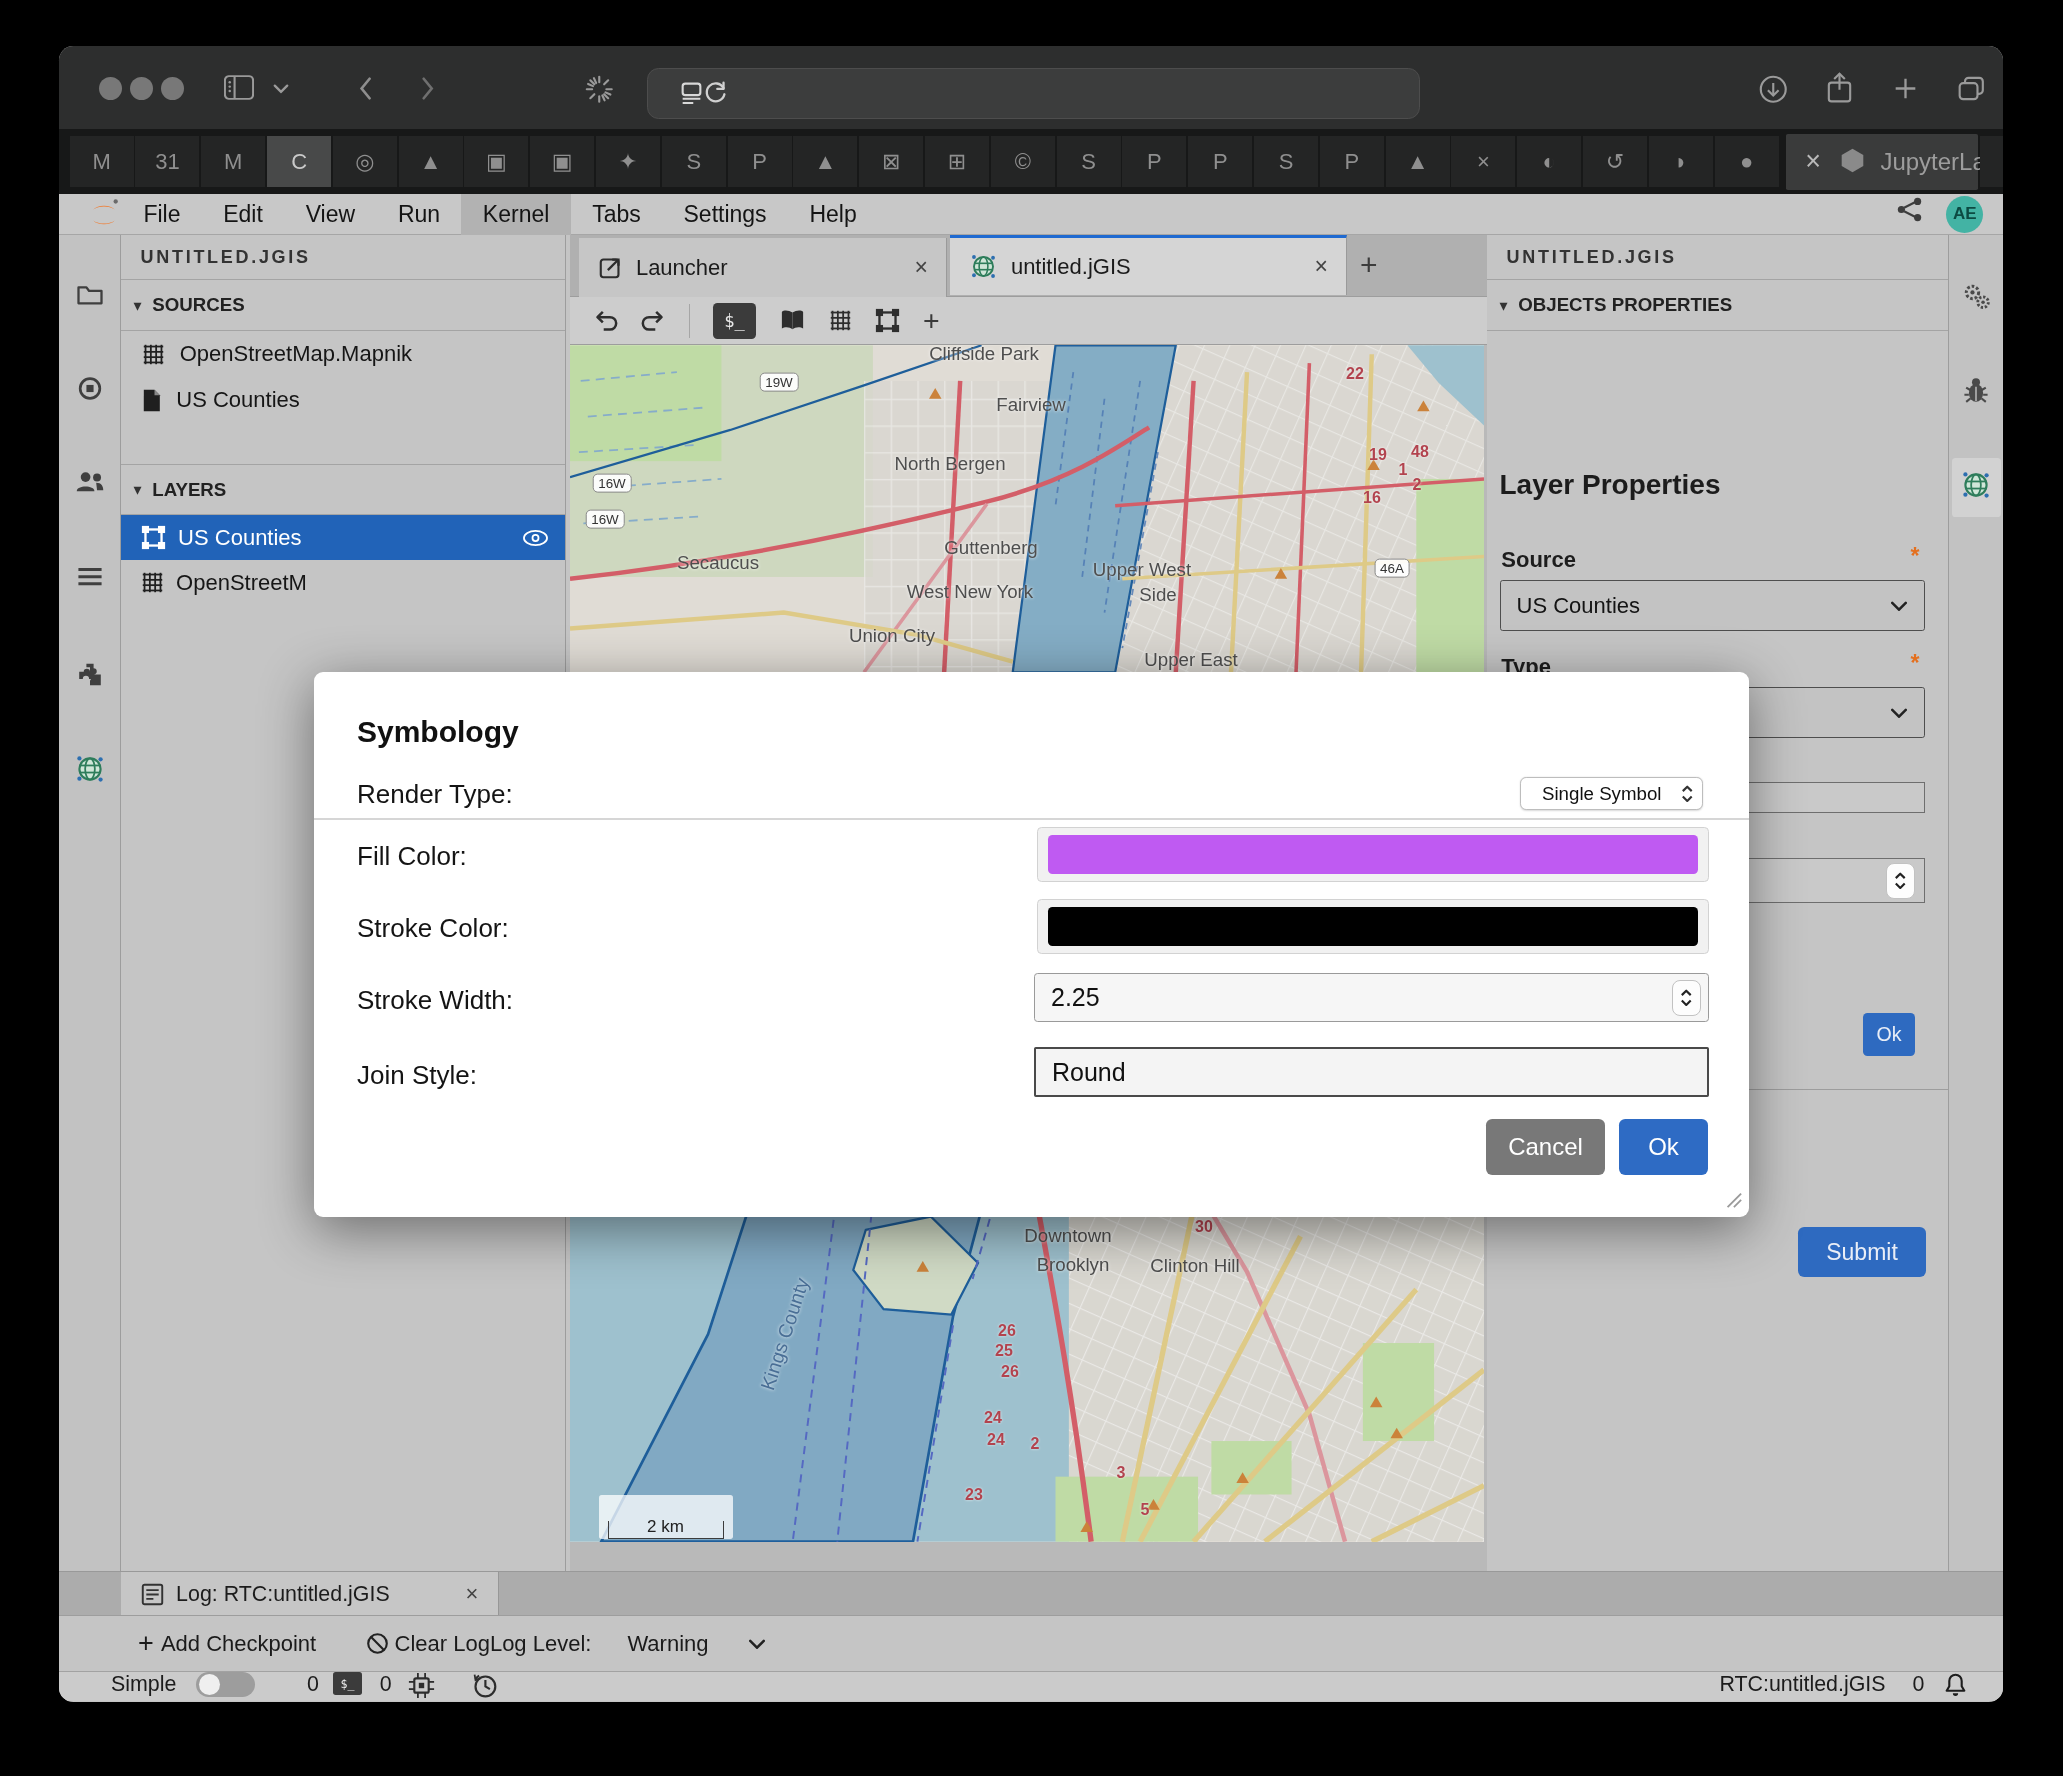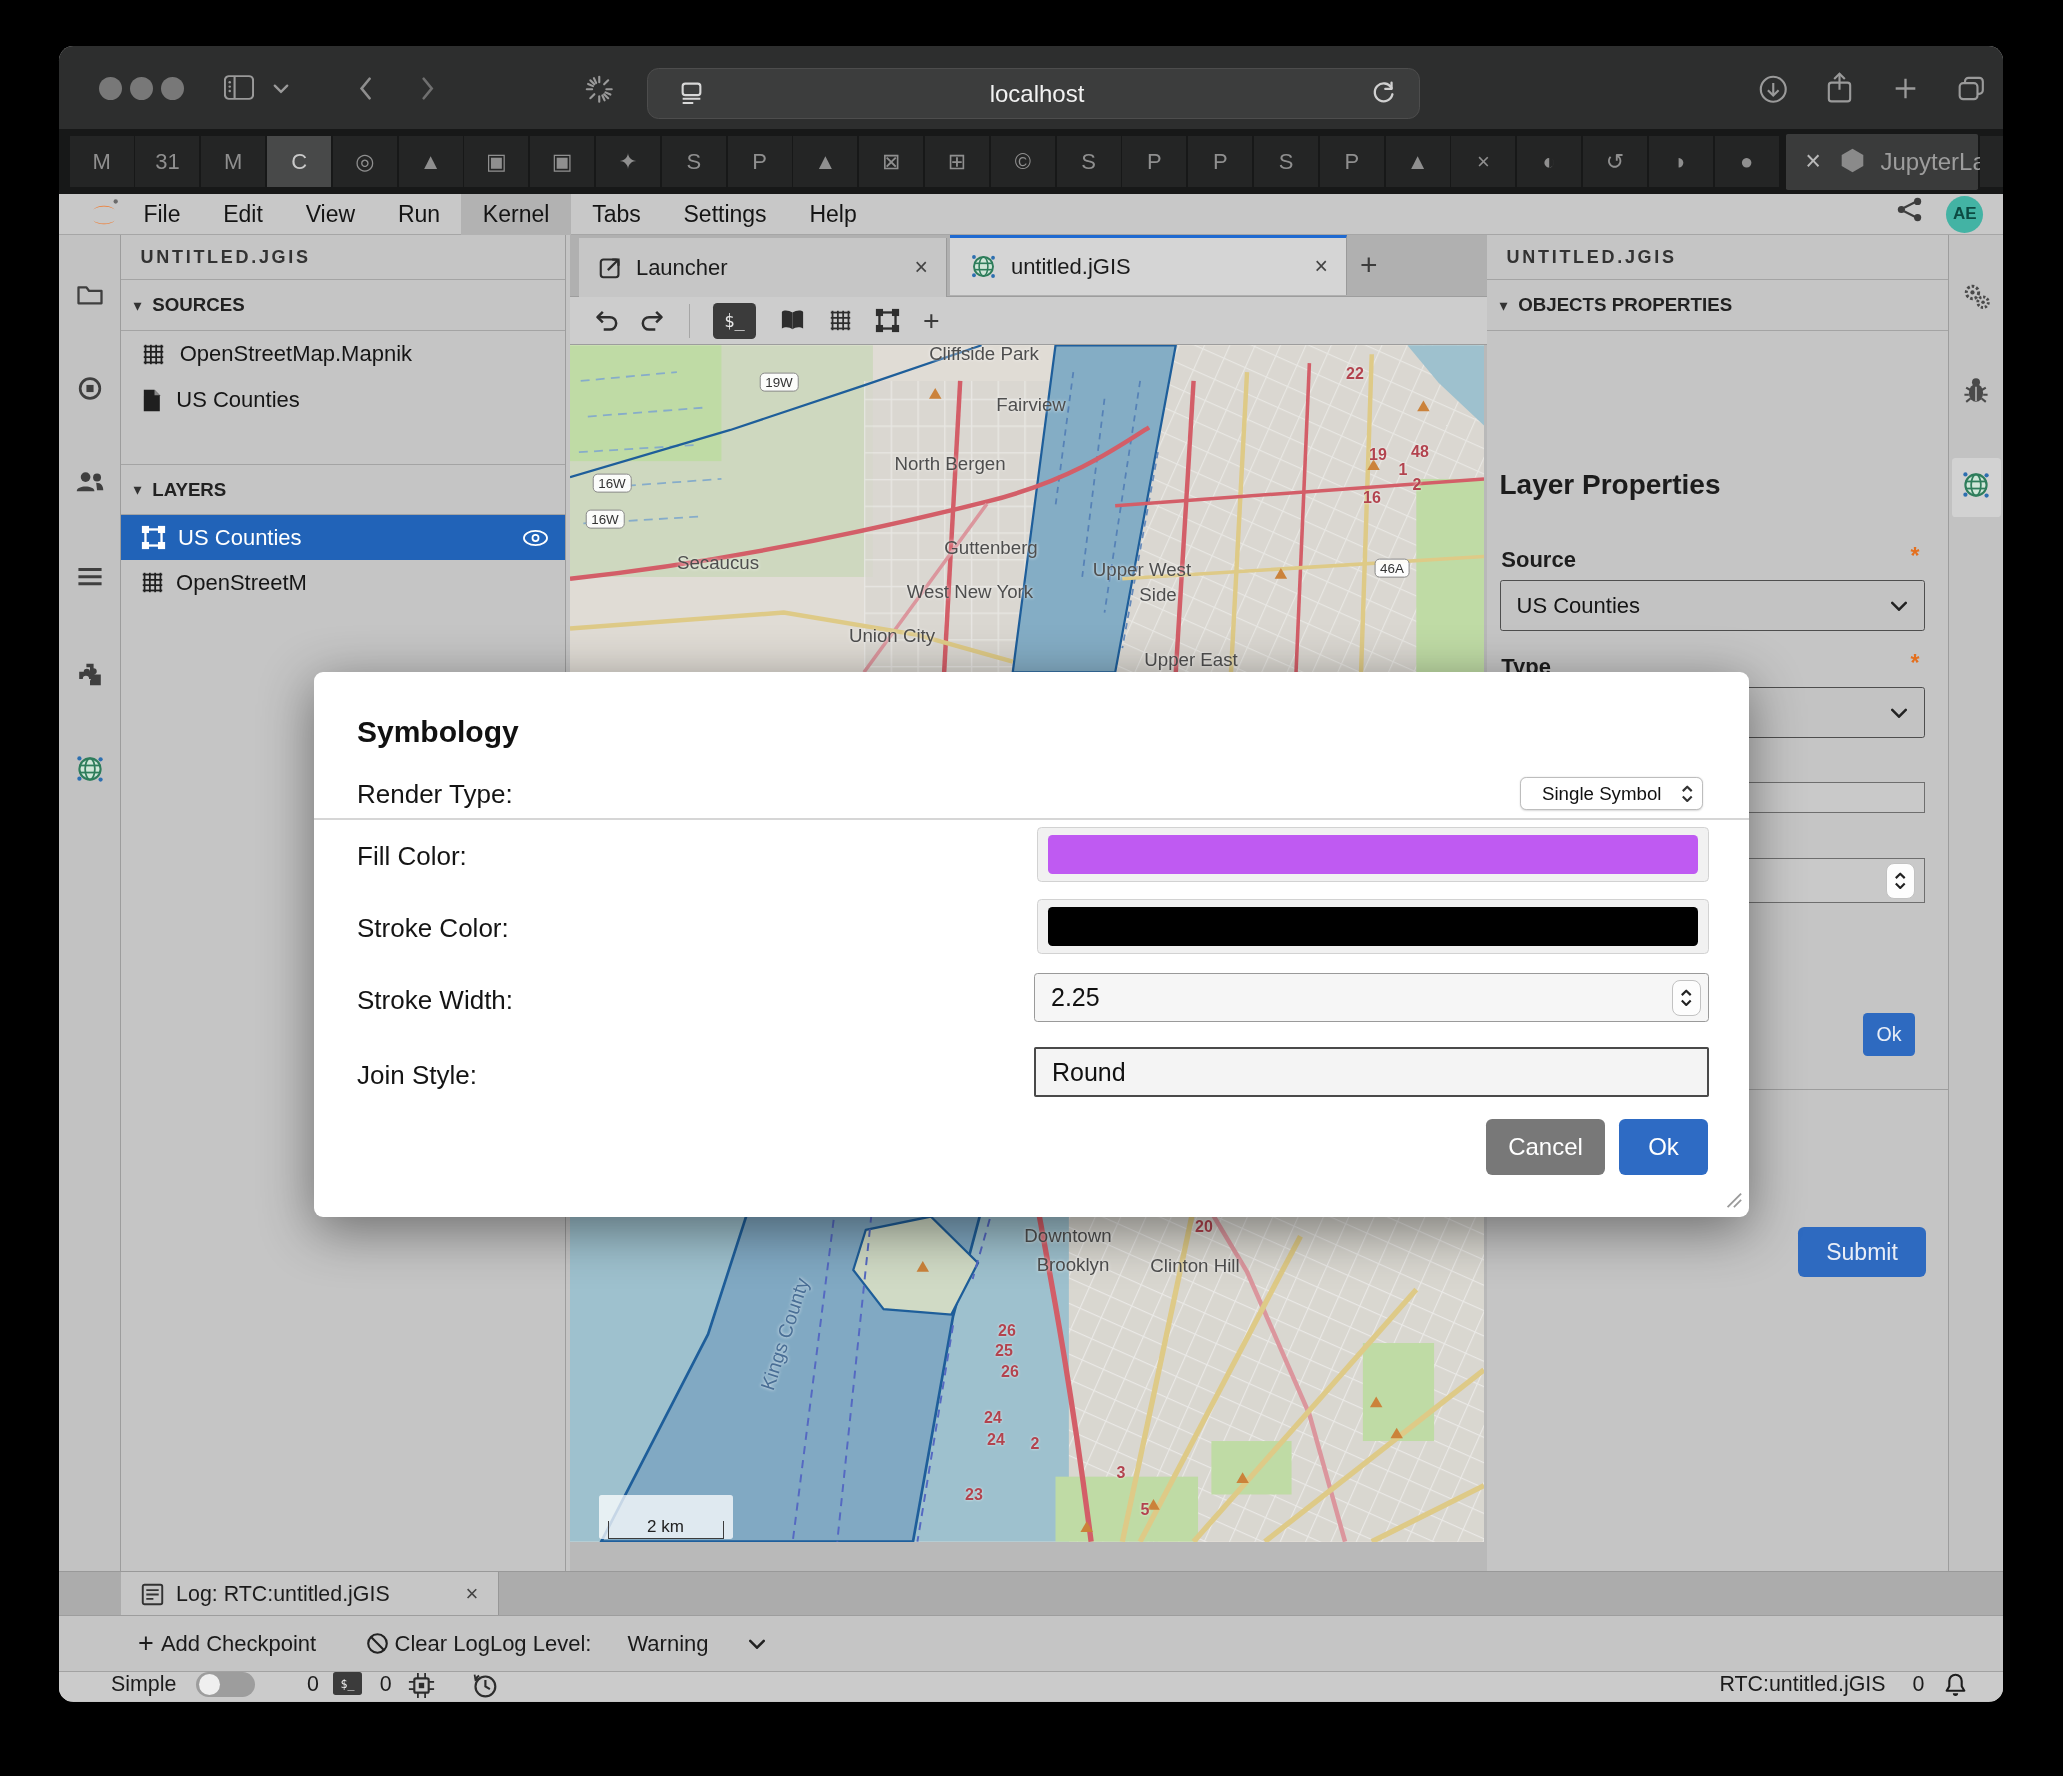--- a/index.html
+++ b/index.html
@@ -406,21 +406,20 @@
         </span>
       <span class="chrome-ic" style="left:526px;top:28.5px">
           <svg width="28.5" height="28.5" viewBox="0 0 32 32">
             <use href="#i-spin"></use>
           </svg>
         </span>
       <div class="urlbar">
         <span class="reader"><svg width="23" height="23" viewBox="0 0 26 26">
               <use href="#i-reader"></use>
             </svg></span>
-        <span class="host">localhost</span>
         <span class="reload"><svg width="25" height="25" viewBox="0 0 28 28">
               <use href="#i-reload"></use>
             </svg></span>
       </div>
       <span class="chrome-ic" style="left:1700px;top:28.5px">
           <svg width="28.5" height="28.5" viewBox="0 0 32 32">
             <use href="#i-down"></use>
           </svg>
         </span>
       <span class="chrome-ic" style="left:1767px;top:26px">
@@ -738,21 +737,21 @@
           <span class="mnum" style="left:802px;top:153px">16</span>
           <span class="mnum" style="left:437px;top:986px">26</span>
           <span class="mnum" style="left:434px;top:1006px">25</span>
           <span class="mnum" style="left:440px;top:1027px">26</span>
           <span class="mnum" style="left:423px;top:1073px">24</span>
           <span class="mnum" style="left:426px;top:1095px">24</span>
           <span class="mnum" style="left:465px;top:1099px">2</span>
           <span class="mnum" style="left:404px;top:1150px">23</span>
           <span class="mnum" style="left:551px;top:1128px">3</span>
           <span class="mnum" style="left:575px;top:1165px">5</span>
-          <span class="mnum" style="left:634px;top:882px">20</span>
+          <span class="mnum" style="left:634px;top:882px">30</span>
 
           <span class="mbadge" style="left:209px;top:37px">19W</span>
           <span class="mbadge" style="left:42px;top:138px">16W</span>
           <span class="mbadge" style="left:35px;top:174px">16W</span>
           <span class="mbadge" style="left:822px;top:223px">46A</span>
 
           <div class="scalebox">
             <div class="scalein">2 km</div>
           </div>
         </div>

